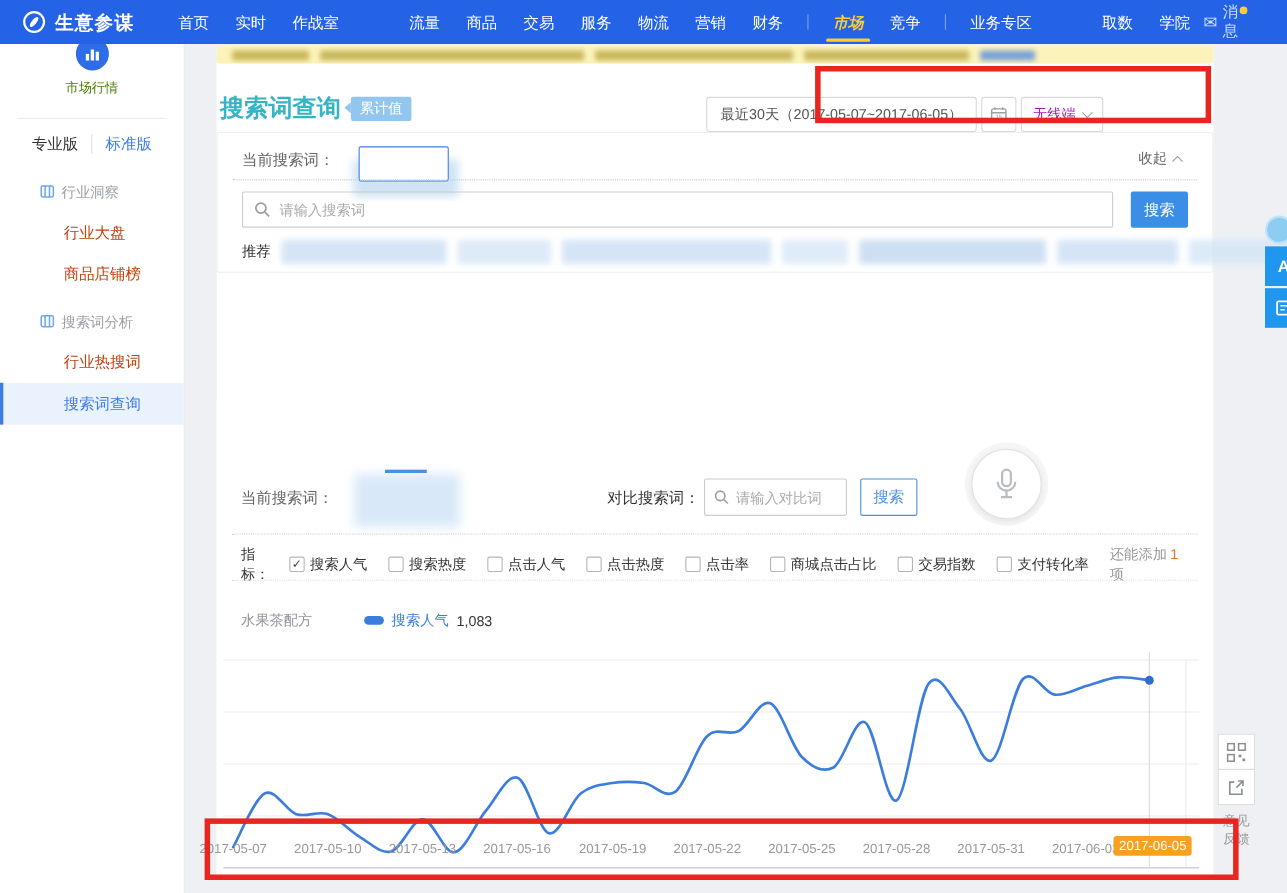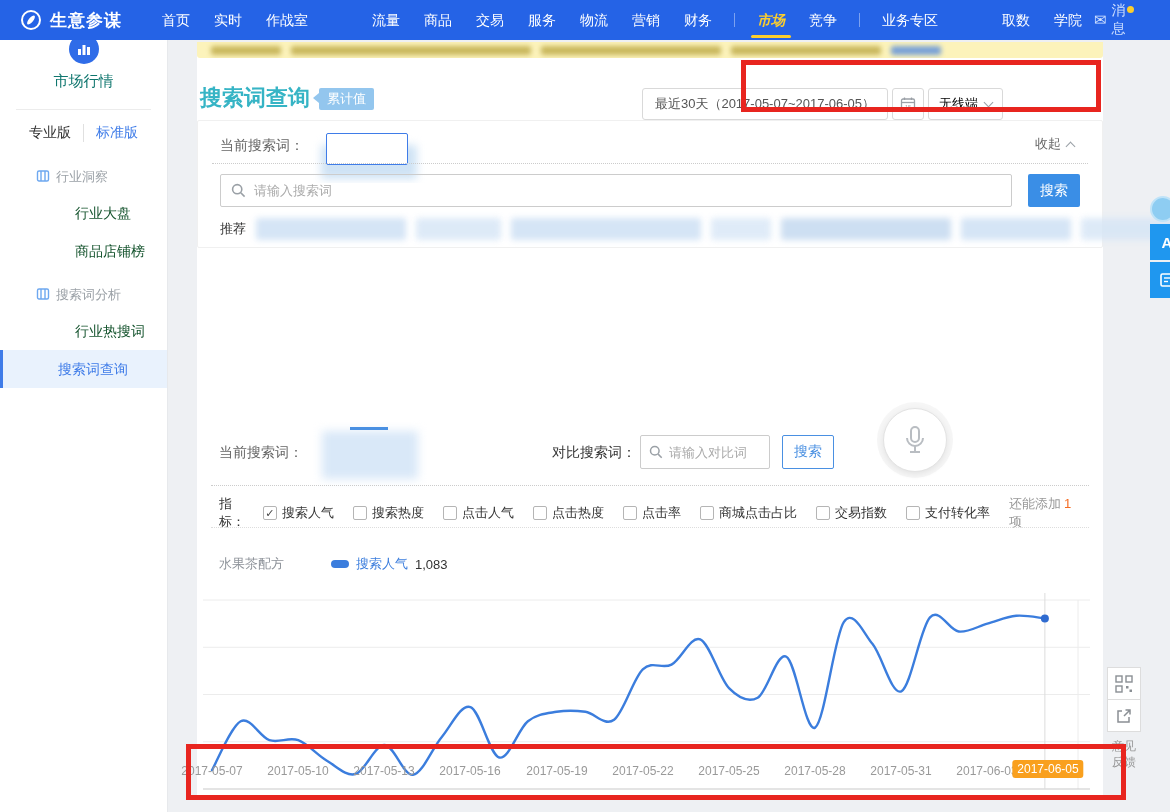--- a/index.html
+++ b/index.html
@@ -17,45 +17,45 @@
   .nav-item.active .underline { position:absolute; left:50%; transform:translateX(-50%); bottom:2px; width:40px; height:3px; background:#fcce2e; border-radius:2px; }
   .nav-sep { width:1px; height:14px; background:rgba(255,255,255,.4); margin:0 10px; }
   .nav-gap { width:40px; }
   .nav-msg { margin-left:auto; margin-right:62px; display:flex; align-items:center; gap:5px; position:relative; cursor:pointer; font-size:14px; color:#cfe0ff; }
   .msg-badge { position:absolute; right:-8px; top:4px; width:7px; height:7px; border-radius:50%; background:#fcce2e; }
 
   
   .sidebar { position:absolute; left:0; top:40px; width:168px; height:772px; background:#fff; border-right:1px solid #e7e9ec; z-index:10; }
   .module-head { text-align:center; padding-top:0; }
   .module-icon { width:30px; height:30px; border-radius:50%; background:#2f6ce8; margin:-6px auto 8px auto; display:flex; align-items:center; justify-content:center; }
-  .module-title { color:#0f766e; font-size:15px; }
+  .module-title { color:#4d7c0f; font-size:12px; }
   .side-divider { height:1px; background:#ececec; margin:18px 16px 0 16px; }
   .version-row { display:flex; align-items:center; justify-content:center; gap:0; padding:14px 0 10px 0; font-size:14px; }
   .version { padding:0 12px; cursor:pointer; }
   .version.current { color:#333; }
   .version.alt { color:#3f7ce8; border-left:1px solid #e0e0e0; }
   .side-group-header { display:flex; align-items:center; gap:6px; padding:16px 0 8px 36px; font-size:13px; color:#9aa0a6; }
-  .side-item { height:38px; line-height:38px; padding-left:75px; font-size:14px; color:#14532d; cursor:pointer; }
+  .side-item { height:38px; line-height:38px; padding-left:58px; font-size:14px; color:#c2410c; cursor:pointer; }
   .side-item.active { background:#e9f2fd; border-left:3px solid #3f7ce8; padding-left:55px; color:#3f7ce8; }
 
   
   .content { position:absolute; left:197px; top:42px; width:906px; height:758px; background:#fff; z-index:5; }
   .notice-banner { position:absolute; left:0; top:0; width:906px; height:16px; background:#fcf3bb; border-radius:0 0 3px 3px; overflow:hidden; display:flex; align-items:center; gap:10px; padding:0 14px; }
   .blurchunk { height:9px; border-radius:2px; filter:blur(2.5px); background:#b9a43e; opacity:.75; flex:0 0 auto; }
   .blurchunk.blue { background:#4d86e0; }
 
   .page-head { position:absolute; left:0; top:16px; width:906px; height:70px; background:#fff; }
   .page-title { position:absolute; left:3px; top:25px; font-size:22px; font-weight:bold; color:#36b4c5; }
   .title-badge { position:absolute; left:122px; top:30px; background:#93c6ee; color:#fff; font-size:13px; padding:2px 8px; border-radius:2px; }
   .title-badge:before { content:""; position:absolute; left:-6px; top:5px; border-top:5px solid transparent; border-bottom:5px solid transparent; border-right:6px solid #93c6ee; }
 
   .date-bar { position:absolute; right:100px; top:30px; display:flex; align-items:center; gap:4px; }
   .date-box { height:32px; line-height:30px; border:1px solid #d9d9d9; border-radius:3px; padding:0 12px; font-size:13px; color:#555; background:#fff; cursor:pointer; }
   .icon-box { width:32px; height:32px; border:1px solid #d9d9d9; border-radius:3px; display:flex; align-items:center; justify-content:center; background:#fff; cursor:pointer; }
-  .device-box { height:32px; line-height:30px; border:1px solid #d9d9d9; border-radius:3px; padding:0 10px; font-size:13px; color:#000000; background:#fff; display:flex; align-items:center; gap:7px; cursor:pointer; }
+  .device-box { height:32px; line-height:30px; border:1px solid #d9d9d9; border-radius:3px; padding:0 10px; font-size:13px; color:#a21caf; background:#fff; display:flex; align-items:center; gap:7px; cursor:pointer; }
   .chev { width:7px; height:7px; border-right:1.5px solid #9aa0a6; border-bottom:1.5px solid #9aa0a6; transform:rotate(45deg); margin-top:-3px; }
   .chev.up { transform:rotate(-135deg); margin-top:4px; }
 
   
   .search-card { position:absolute; left:0; top:78px; width:906px; height:128px; background:#fff; border:1px solid #f0f0f0; border-radius:2px; }
   .cur-row { position:absolute; left:22px; top:16px; font-size:14px; color:#666; }
   .cur-tag-border { position:absolute; left:106px; top:-4px; width:82px; height:32px; border:1px solid #3f7ce8; border-radius:2px; background:#fff; }
   .cur-tag-blur { position:absolute; left:101px; top:8px; width:96px; height:34px; background:#cfe3f5; filter:blur(4px); border-radius:2px; }
   .collapse-link { position:absolute; right:28px; top:14px; font-size:13px; color:#666; display:flex; align-items:center; gap:6px; cursor:pointer; }
   .dotted-div { border-top:1px dotted #ccc; position:absolute; left:14px; right:14px; top:42px; }

